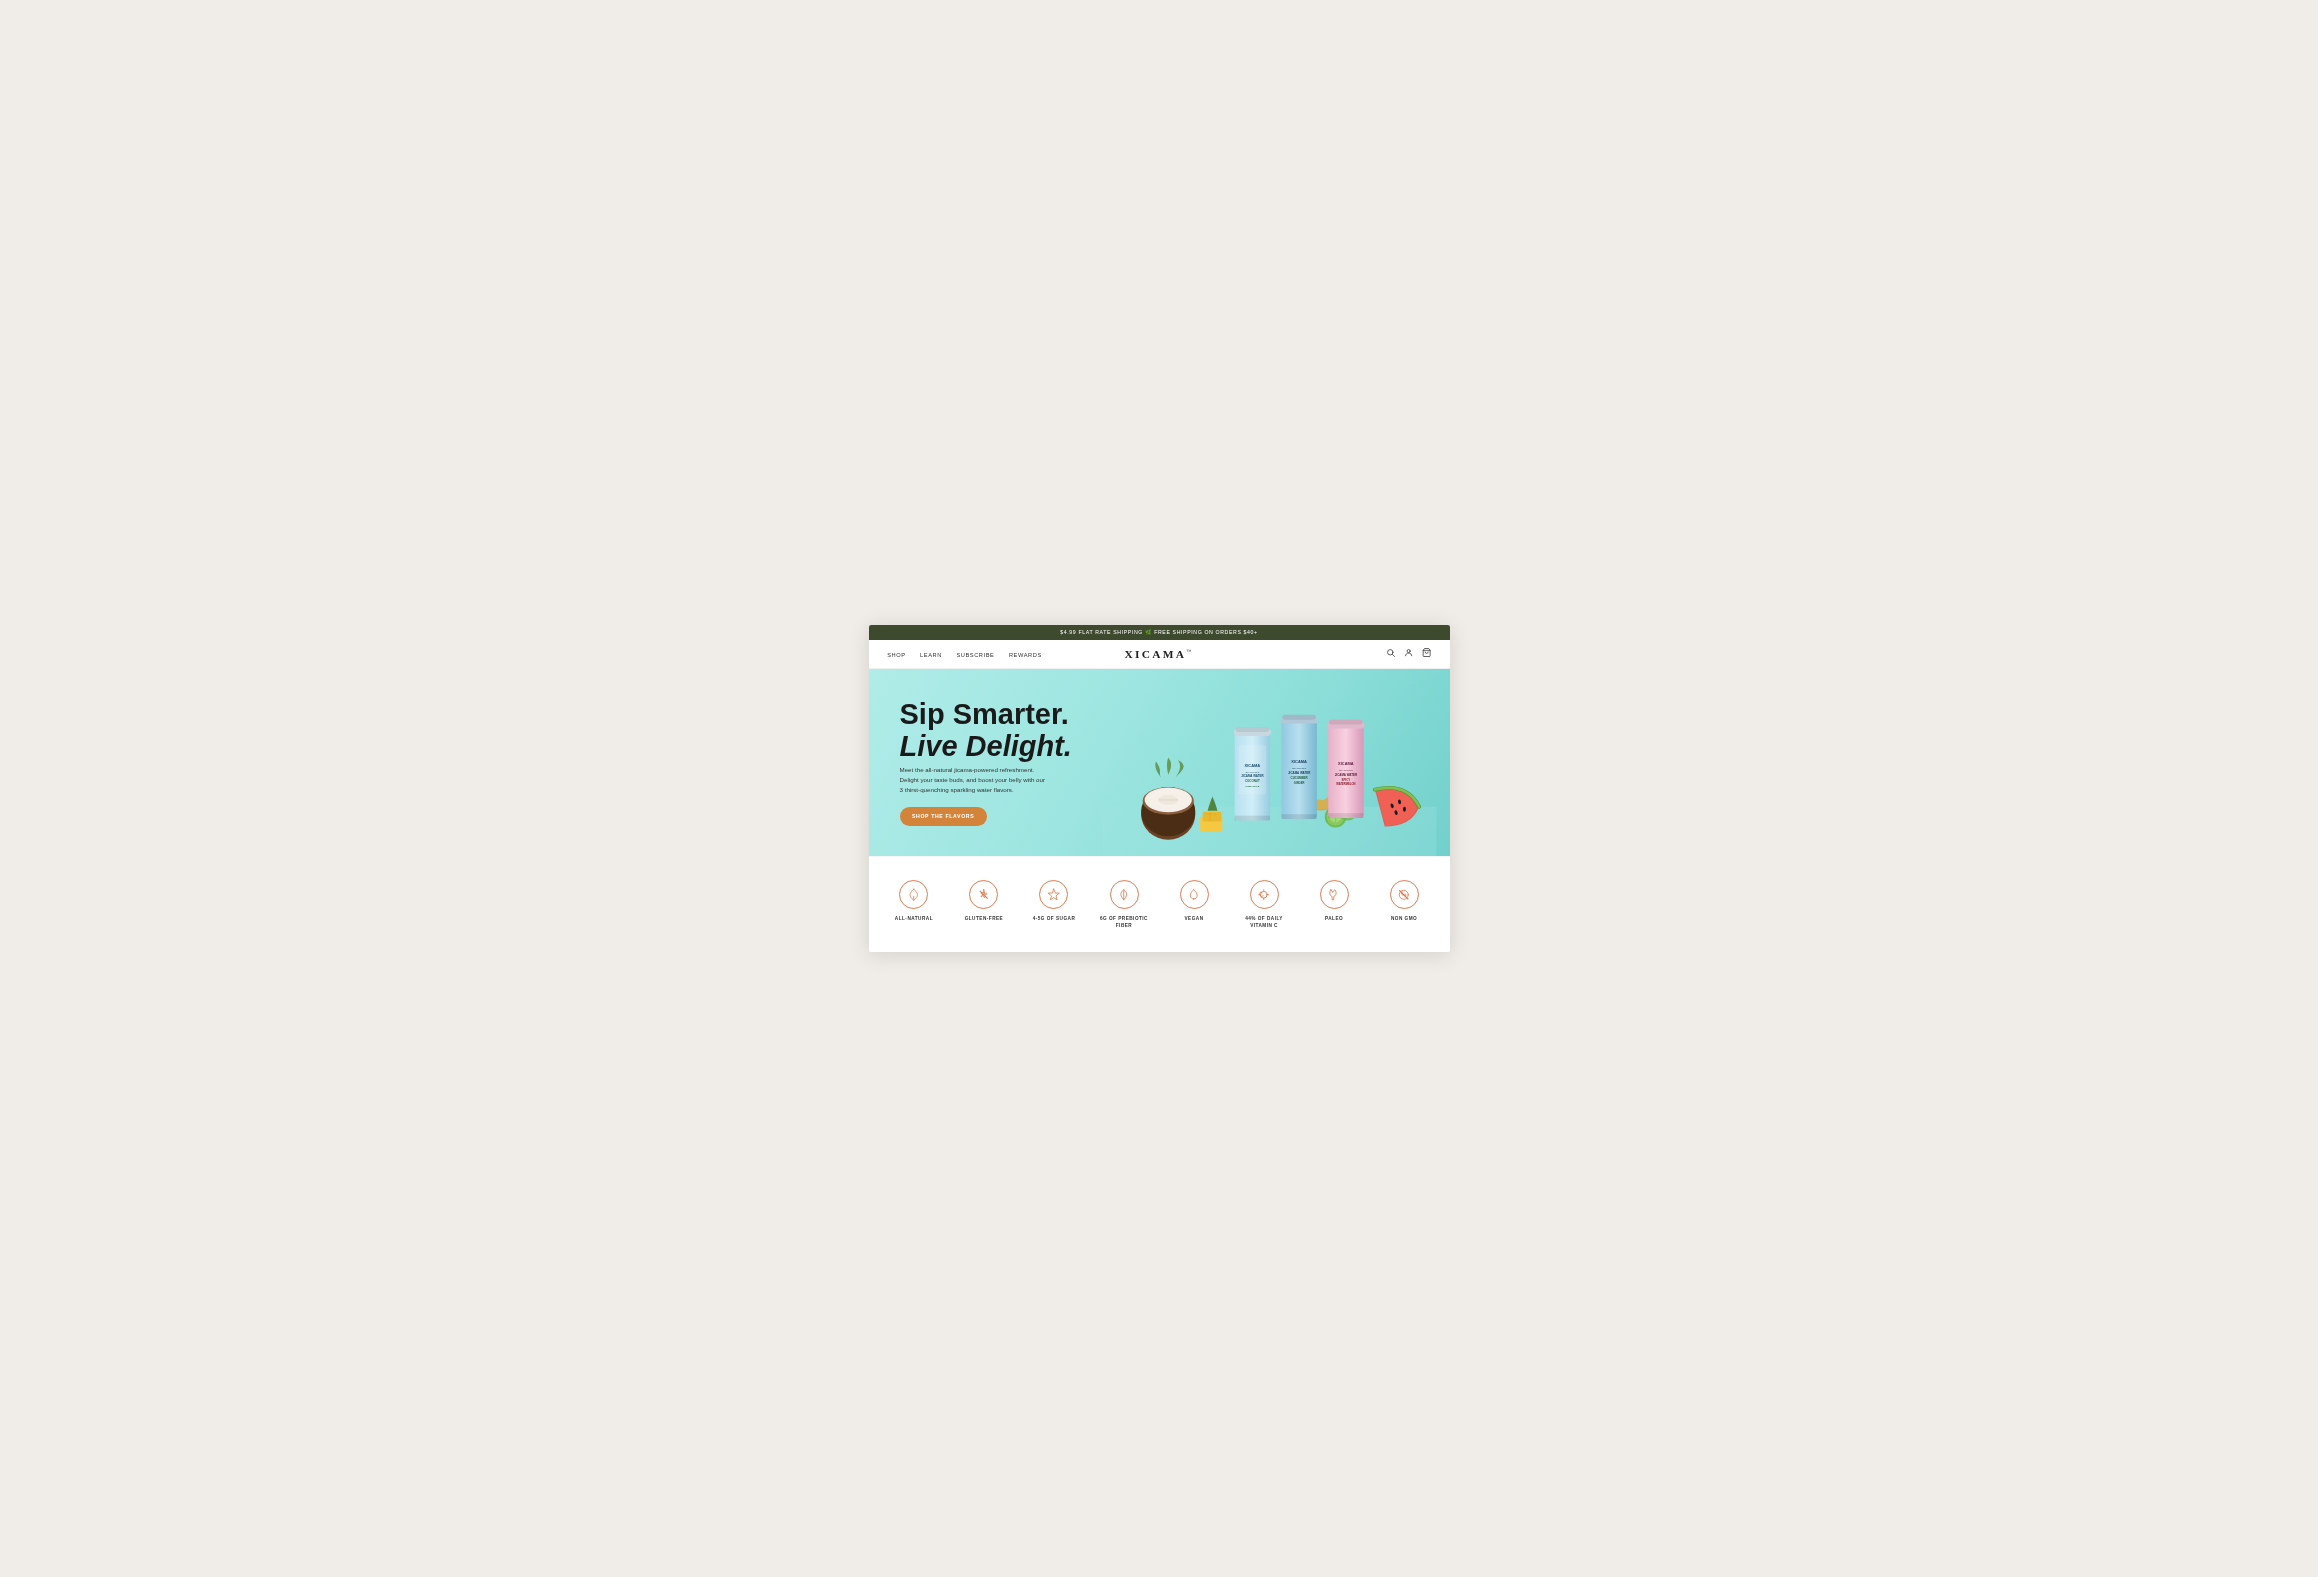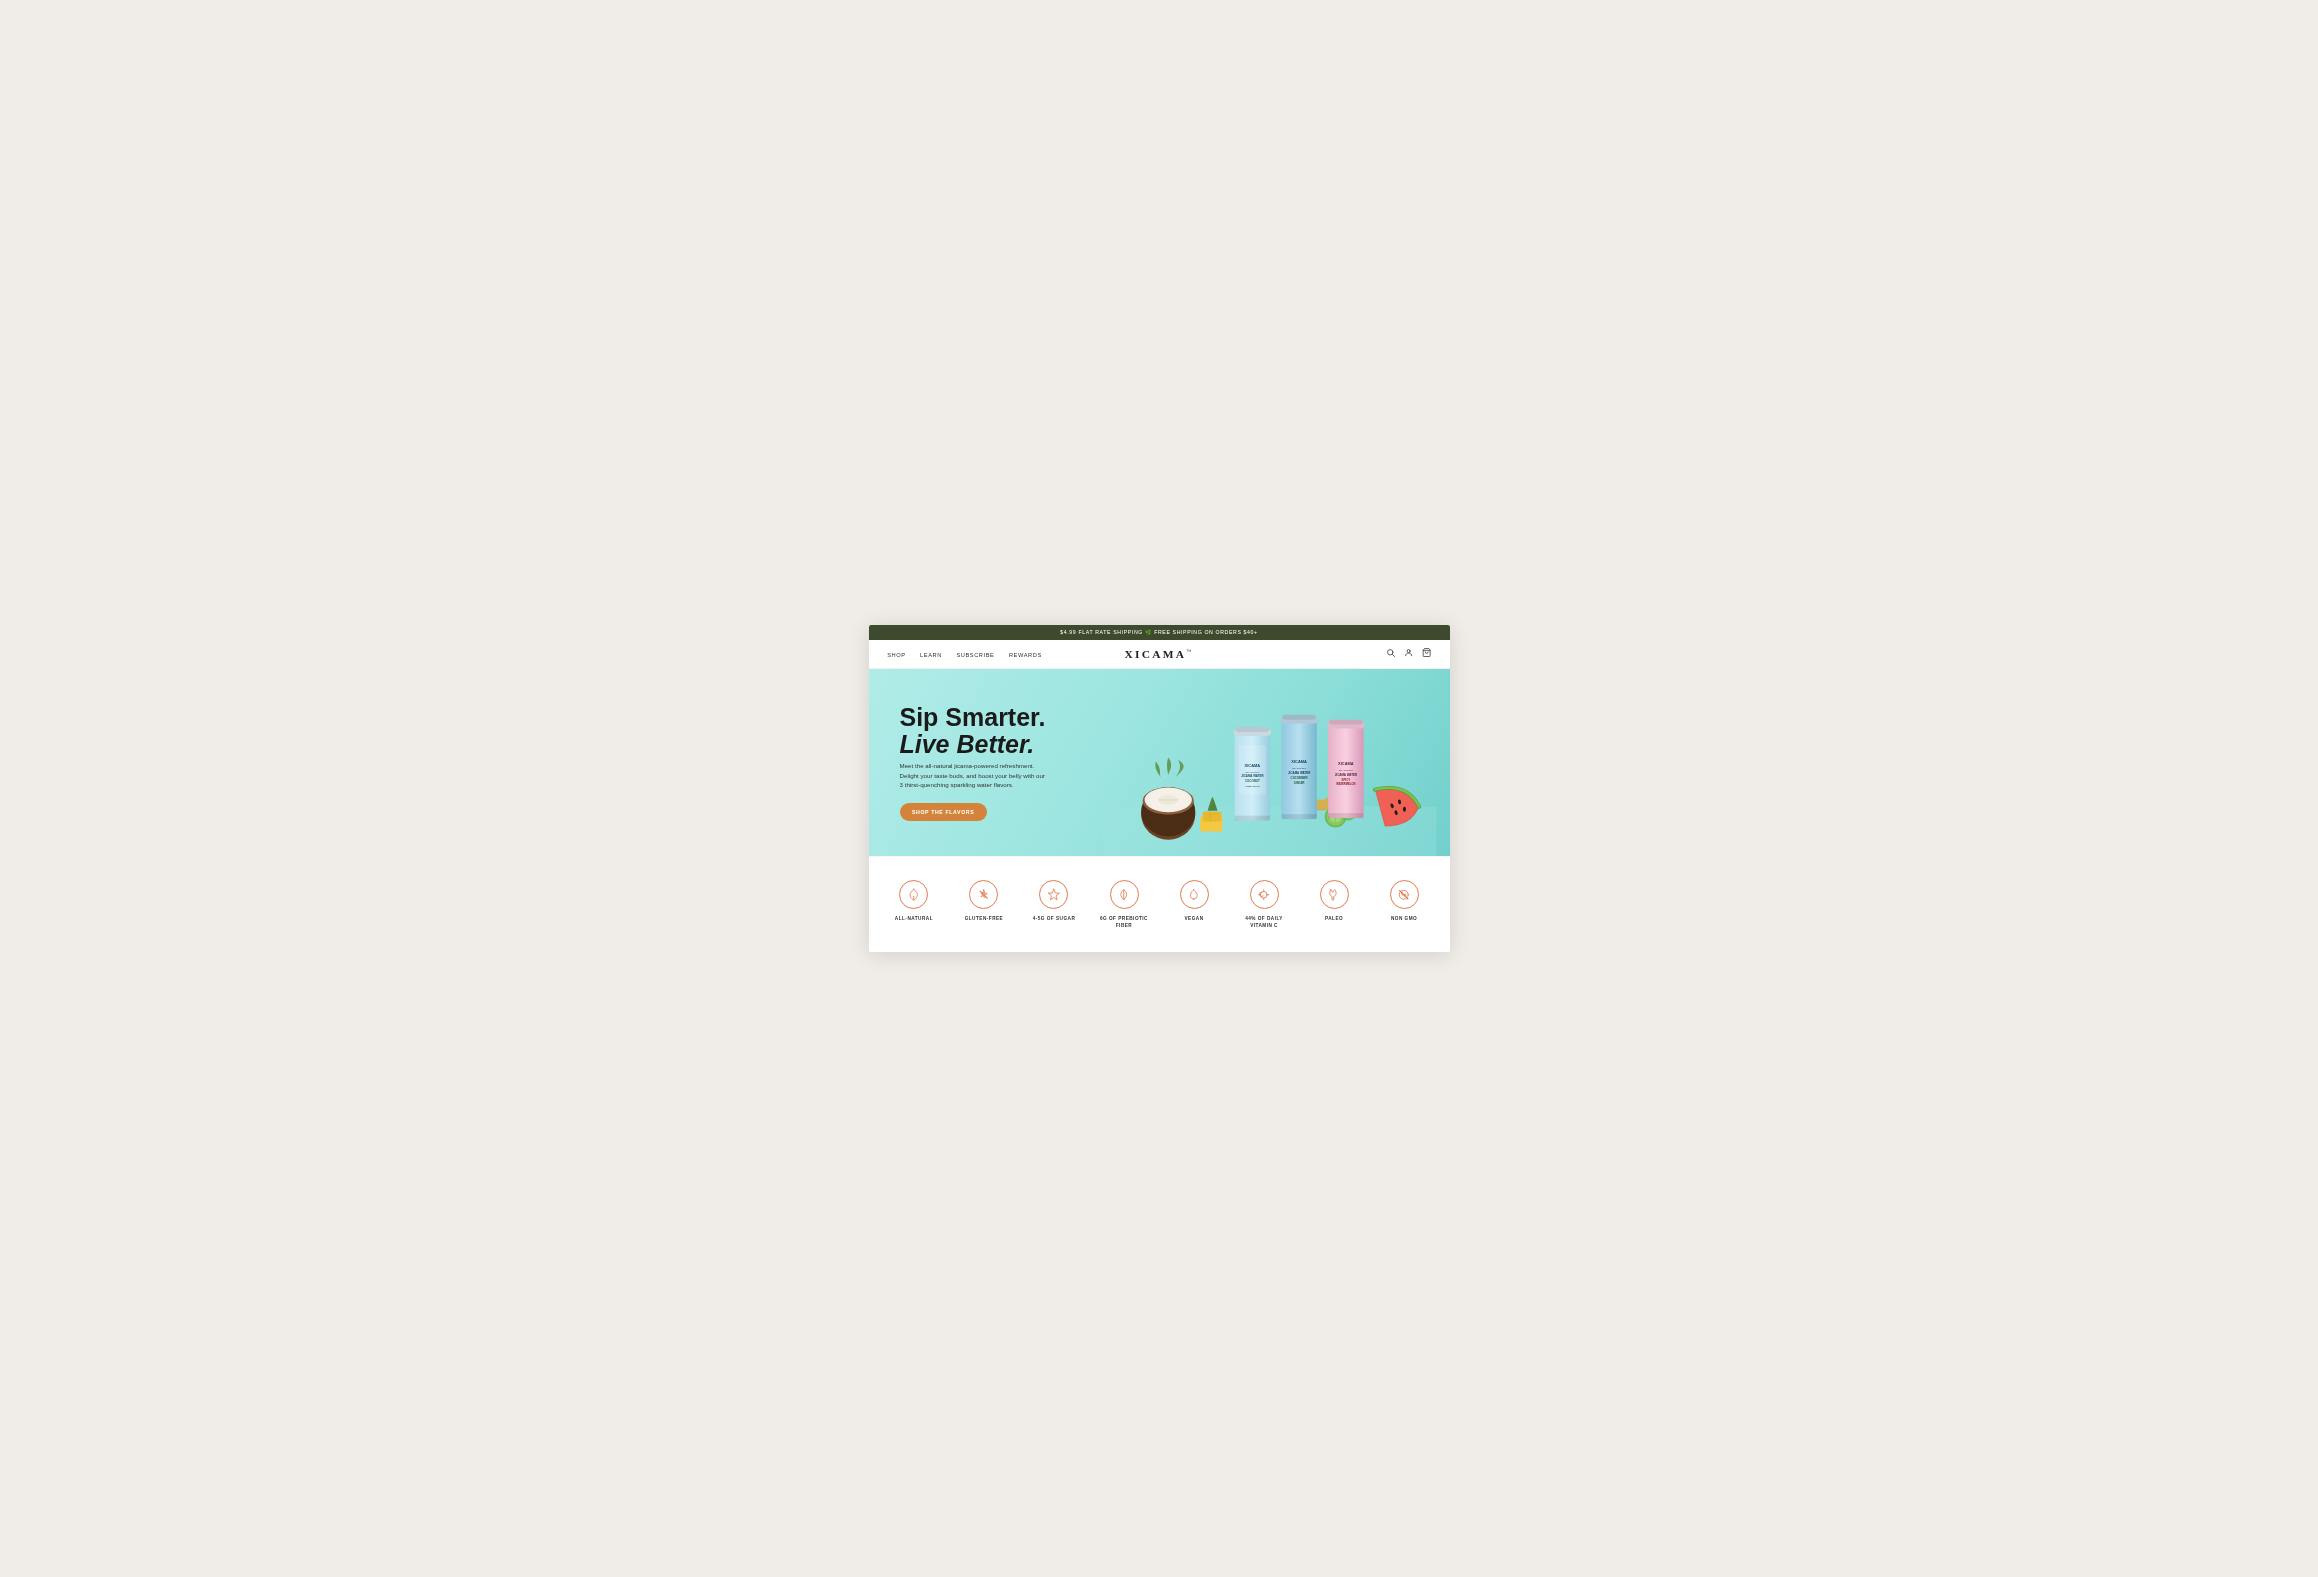--- a/index.html
+++ b/index.html
@@ -96,21 +96,21 @@
       background: linear-gradient(120deg, #b0ece8 0%, #9de5e0 40%, #8addd8 70%, #72d0cc 100%);
     }
     .hero-content {
       position: relative;
       z-index: 2;
       padding: 26px 26px 26px 31px;
       flex: 0 0 42%;
       max-width: 42%;
     }
     .hero-title {
-      font-size: 25px;
+      font-size: 29px;
       font-weight: 800;
       color: #1a1a1a;
       line-height: 1.1;
       margin-bottom: 2px;
     }
     .hero-title em {
       font-style: italic;
       font-weight: 800;
     }
     .hero-description {
@@ -233,21 +233,21 @@
       </div>
     </div>
   </nav>
 
   <section class="hero">
     <div class="hero-bg"></div>
 
     <div class="hero-content">
       <h1 class="hero-title">
         <span>Sip Smarter.</span><br>
-        <em>Live Better.</em>
+        <em>Live Delight.</em>
       </h1>
       <p class="hero-description">Meet the all-natural jicama-powered refreshment. Delight your taste buds, and boost your belly with our 3 thirst-quenching sparkling water flavors.</p>
       <button class="hero-btn">SHOP THE FLAVORS</button>
     </div>
 
     <div class="hero-image-area">
       <svg viewBox="0 0 680 380" width="100%" height="100%" preserveAspectRatio="xMidYMax meet">
 
         <rect x="0" y="280" width="680" height="100" fill="rgba(160,230,226,0.3)" rx="2"></rect>
 

